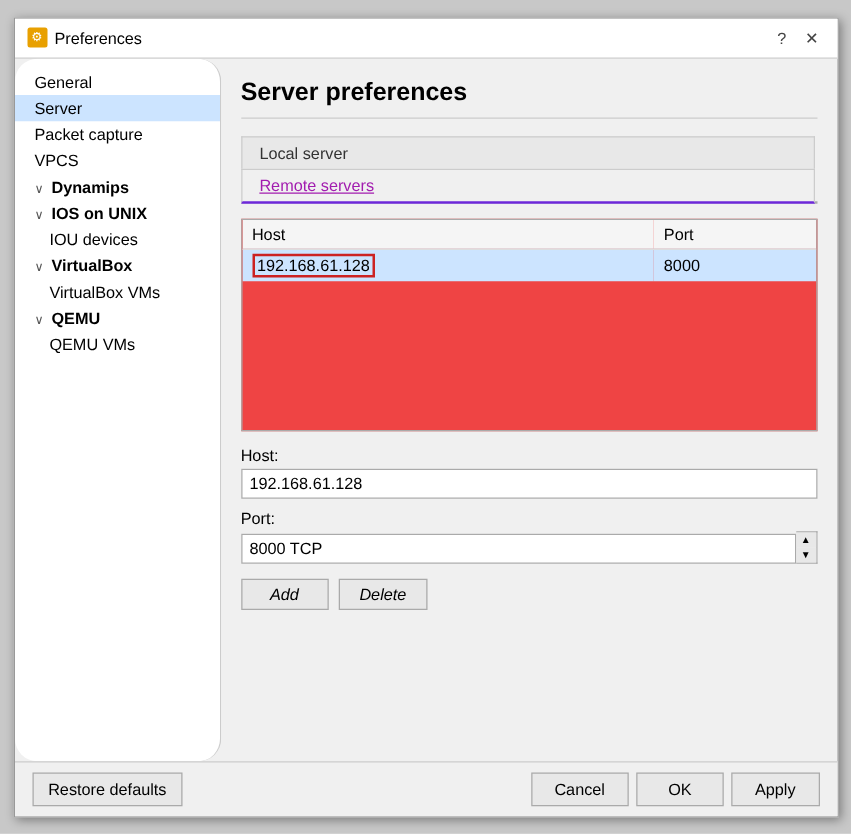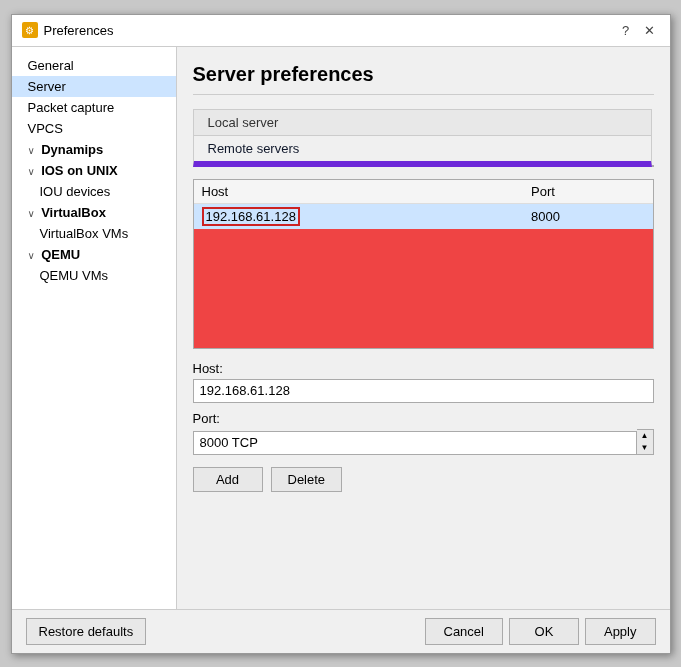--- a/index.html
+++ b/index.html
@@ -72,20 +72,21 @@
       display: flex;
       flex: 1;
       overflow: hidden;
     }
     .sidebar {
       width: 165px;
       background: #ffffff;
       border-right: 1px solid #ccc;
       padding: 8px 0;
       overflow-y: auto;
+      border-radius: 18px;
     }
     .sidebar-item {
       padding: 3px 16px;
       cursor: pointer;
       color: #000;
       font-size: 13px;
       white-space: nowrap;
     }
     .sidebar-item.selected { background: #cce4ff; }
     .sidebar-item.indent { padding-left: 28px; }
@@ -120,24 +121,25 @@
       cursor: pointer;
       border: 1px solid #ccc;
       border-bottom: none;
       background: #e8e8e8;
       font-size: 13px;
       color: #333;
       margin-right: 2px;
     }
     .tab.active {
       background: #f0f0f0;
-      border-bottom: 6px solid #6d28d9;
+      border-bottom: 2px solid #6d28d9;
       margin-bottom: -2px;
       z-index: 1;
-      color: #0f172a;
+      color: #a21caf;
+      text-decoration: underline;
     }
     .server-table-container {
       border: 1px solid #aaa;
       background: #ef4444;
       margin-bottom: 12px;
       height: 170px;
       overflow-y: auto;
     }
     .server-table {
       width: 100%;
@@ -212,20 +214,21 @@
       gap: 8px;
       margin-top: 4px;
     }
     .btn {
       padding: 4px 16px;
       border: 1px solid #aaa;
       background: #e8e8e8;
       cursor: pointer;
       font-size: 13px;
       min-width: 70px;
+      font-style: italic;
     }
     .dialog-footer {
       border-top: 1px solid #ccc;
       padding: 8px 14px;
       display: flex;
       justify-content: flex-end;
       gap: 6px;
       background: #f0f0f0;
       align-items: flex-end;
     }

